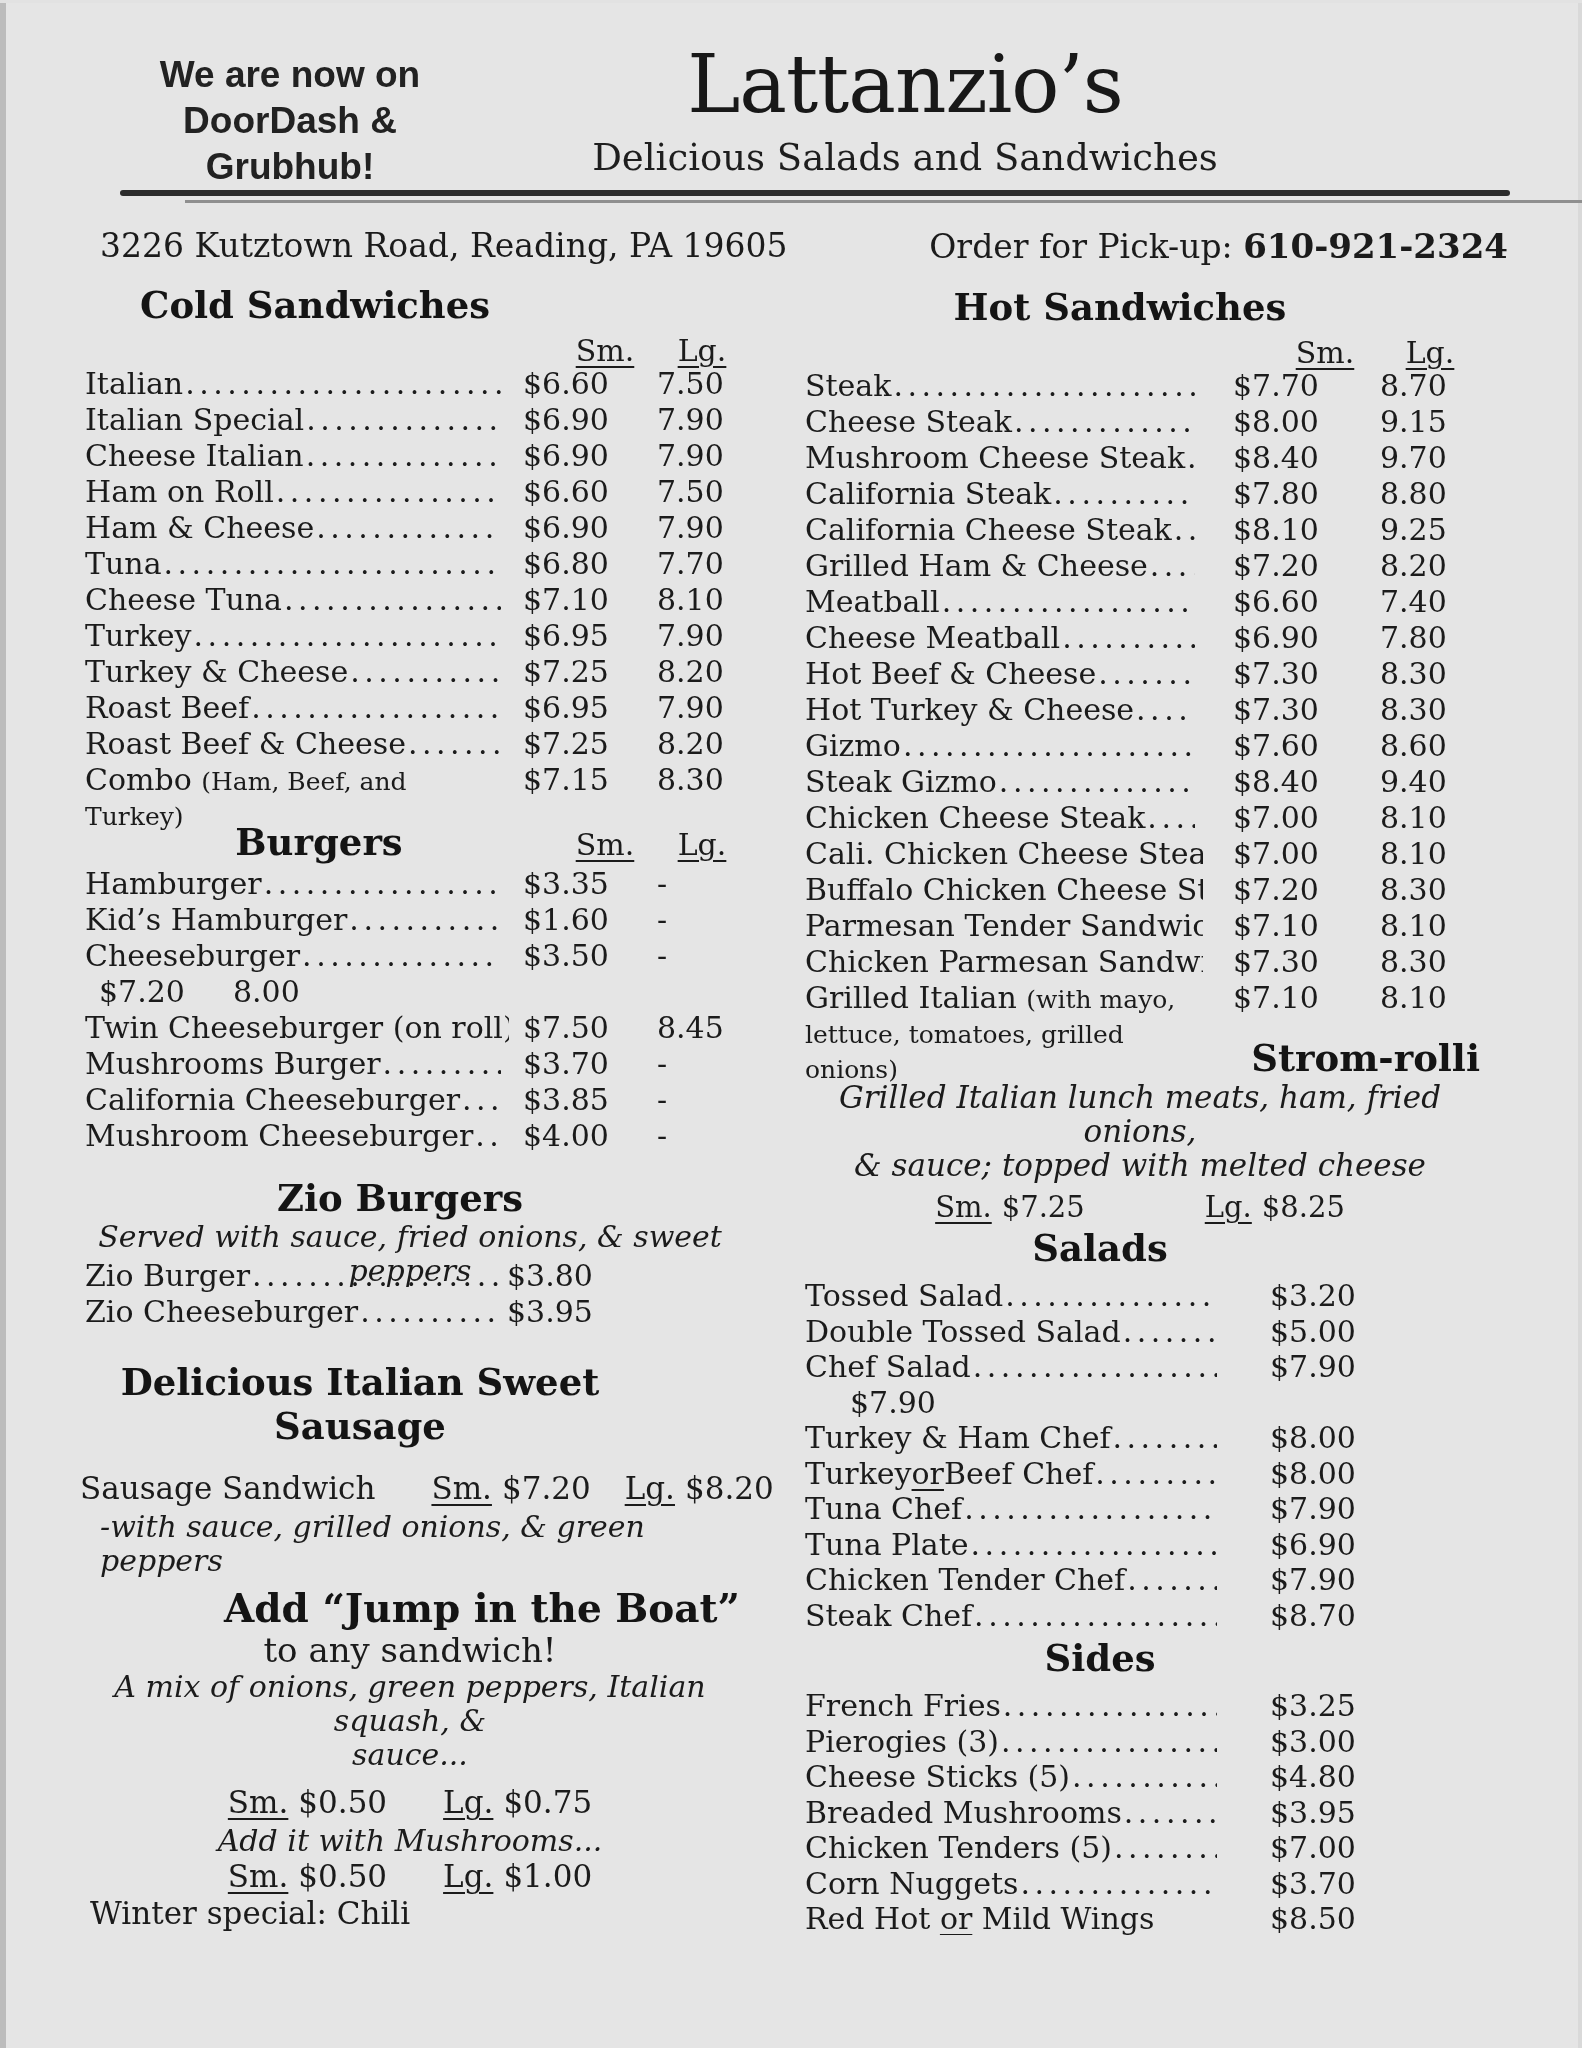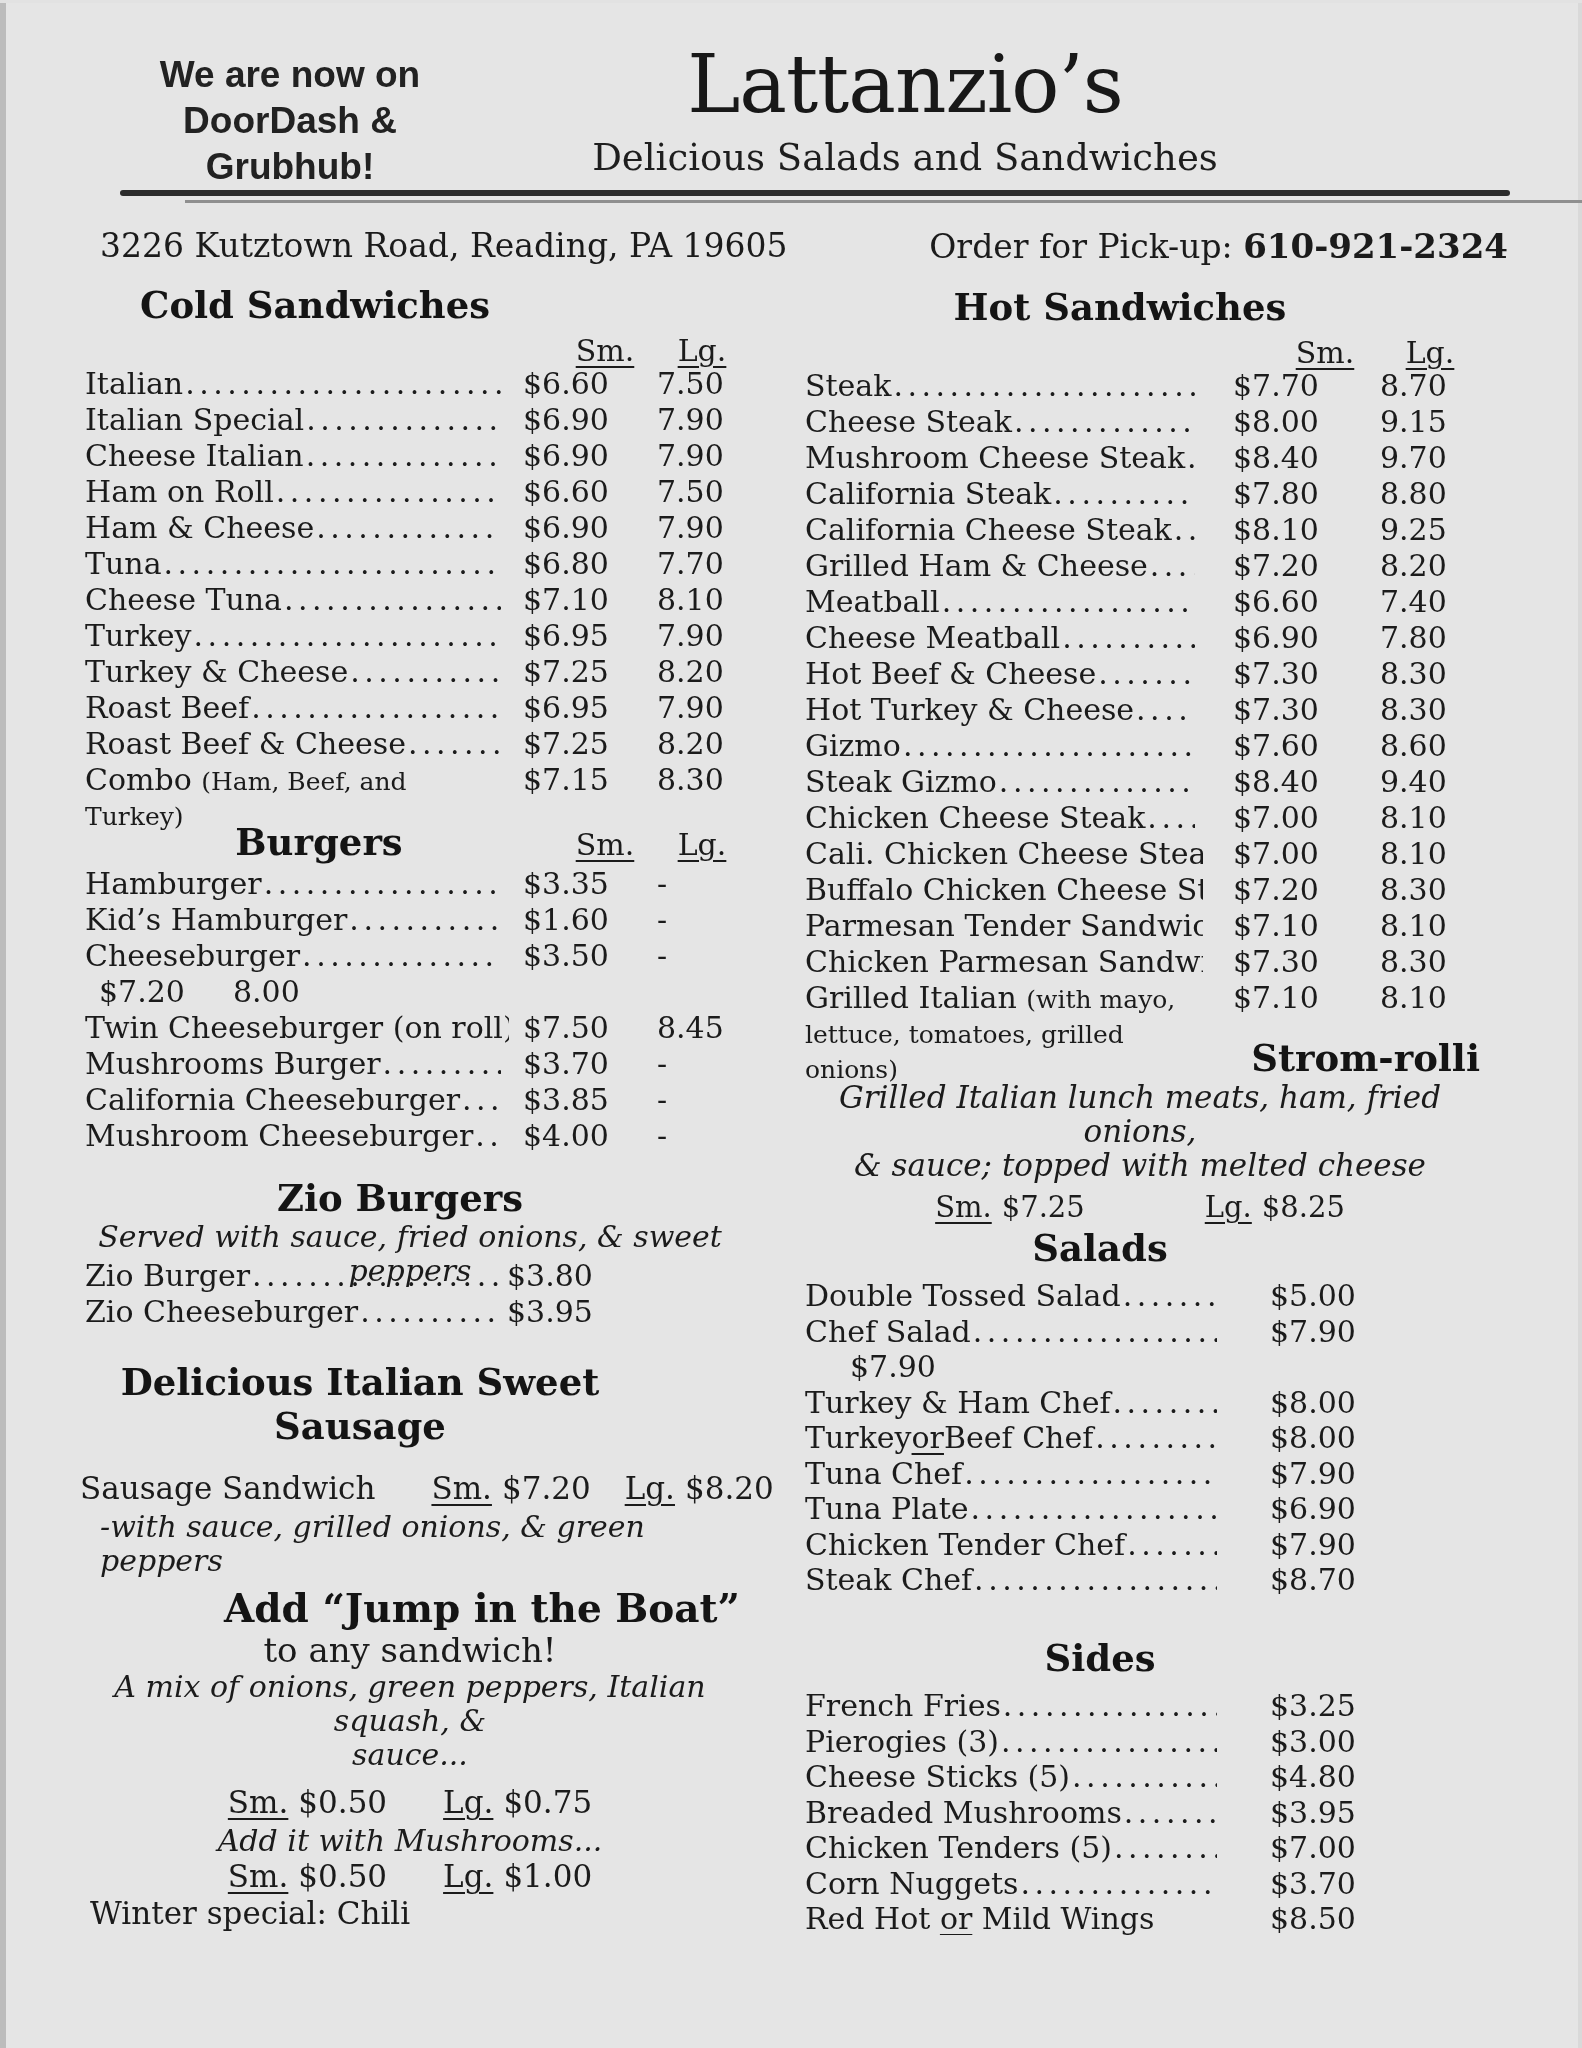--- a/index.html
+++ b/index.html
@@ -520,20 +520,29 @@
     <div class="desc" style="font-size:31px;">&amp; sauce; topped with melted cheese</div>
     <div style="font-size:29px;margin-top:8px;">
       <span class="u">Sm.</span><span class="ml10">$7.25</span><span class="u ml120">Lg.</span><span class="ml10">$8.25</span>
     </div>
   </div>
 
   <div class="sec colR sal" style="top:1226px;left:800px;width:680px;">
     <h2 class="center" style="width:600px;margin-bottom:8px;">Salads</h2>
     <div>
 
+    <div class="r">
+          <span class="nm">
+            <span>Tossed Salad</span>
+            <span class="u"></span>
+            <span></span>
+            <span class="lead"></span>
+          </span>
+          <span class="pr">$3.20</span>
+        </div>
         <div class="r">
           <span class="nm">
             <span>Double Tossed Salad</span>
             <span class="u"></span>
             <span></span>
             <span class="lead"></span>
           </span>
           <span class="pr">$5.00</span>
         </div>
         <div class="r">

